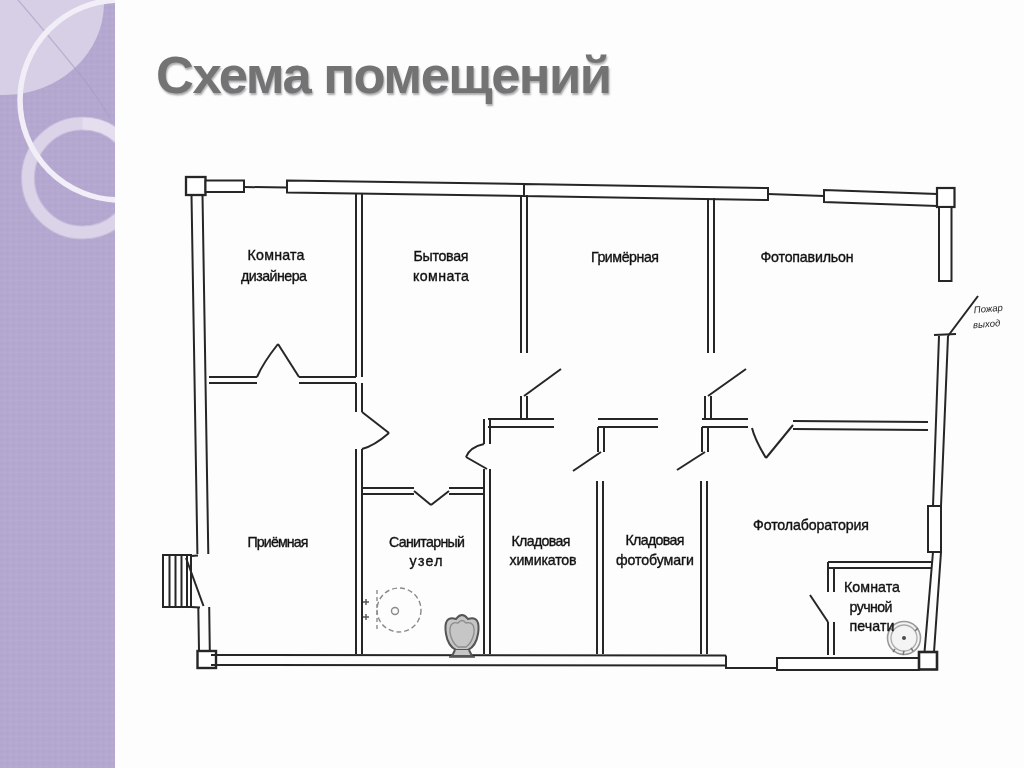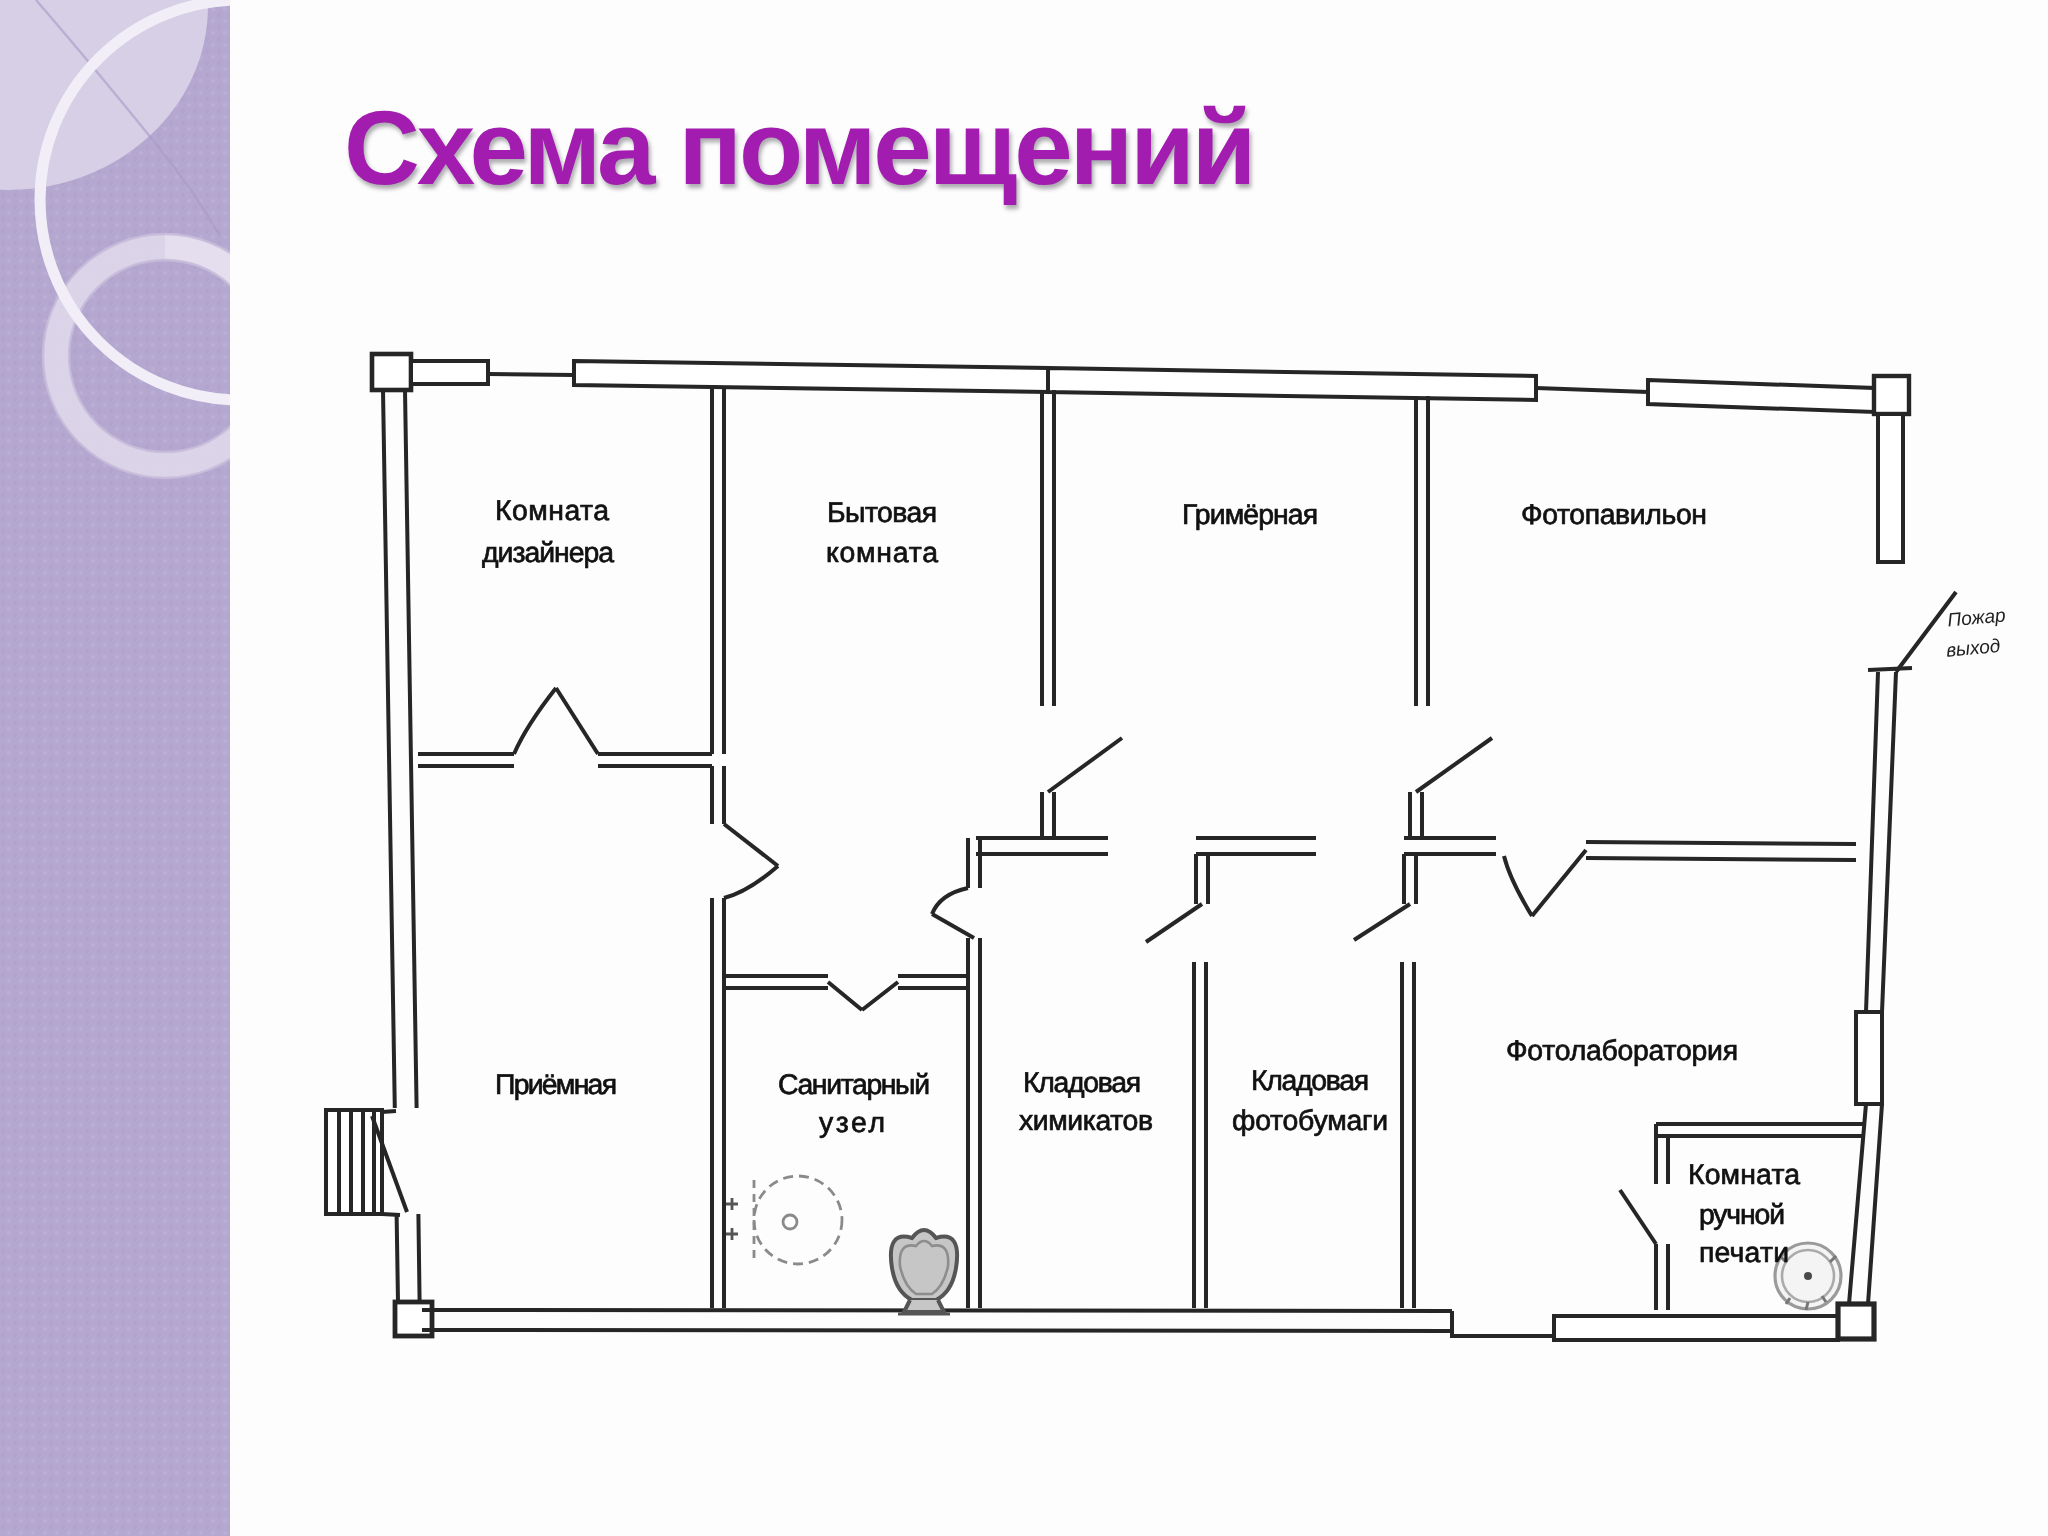--- a/index.html
+++ b/index.html
@@ -1,20 +1,20 @@
 <!DOCTYPE html>
 <html><head>
 <meta charset="utf-8">
 <style>
   html,body{margin:0;padding:0;}
   body{width:1024px;height:768px;position:relative;background:#fdfdfd;overflow:hidden;
        font-family:"Liberation Sans",sans-serif;}
   #band{position:absolute;left:0;top:0;width:115px;height:768px;background:#b5a8d0;}
-  #title{position:absolute;left:172px;top:46px;font-size:52.5px;font-weight:bold;
-         color:#a21caf;letter-spacing:-1.5px;line-height:1.1;text-shadow:1px 2px 2px rgba(70,70,80,0.45);}
+  #title{position:absolute;left:156px;top:46px;font-size:52.5px;font-weight:bold;
+         color:#737373;letter-spacing:-1.5px;line-height:1.1;text-shadow:1px 2px 2px rgba(70,70,80,0.45);}
 </style>
 </head>
 <body>
 <div id="band">
 <svg width="115" height="768" viewBox="0 0 115 768">
   <defs>
     <pattern id="dots" width="6" height="6" patternUnits="userSpaceOnUse">
       <rect width="6" height="6" fill="#b5a8d0"></rect>
       <circle cx="1.5" cy="1.5" r="1.1" fill="#b1a3cc"></circle>
       <circle cx="4.5" cy="4.5" r="1.1" fill="#bbaed5"></circle>

